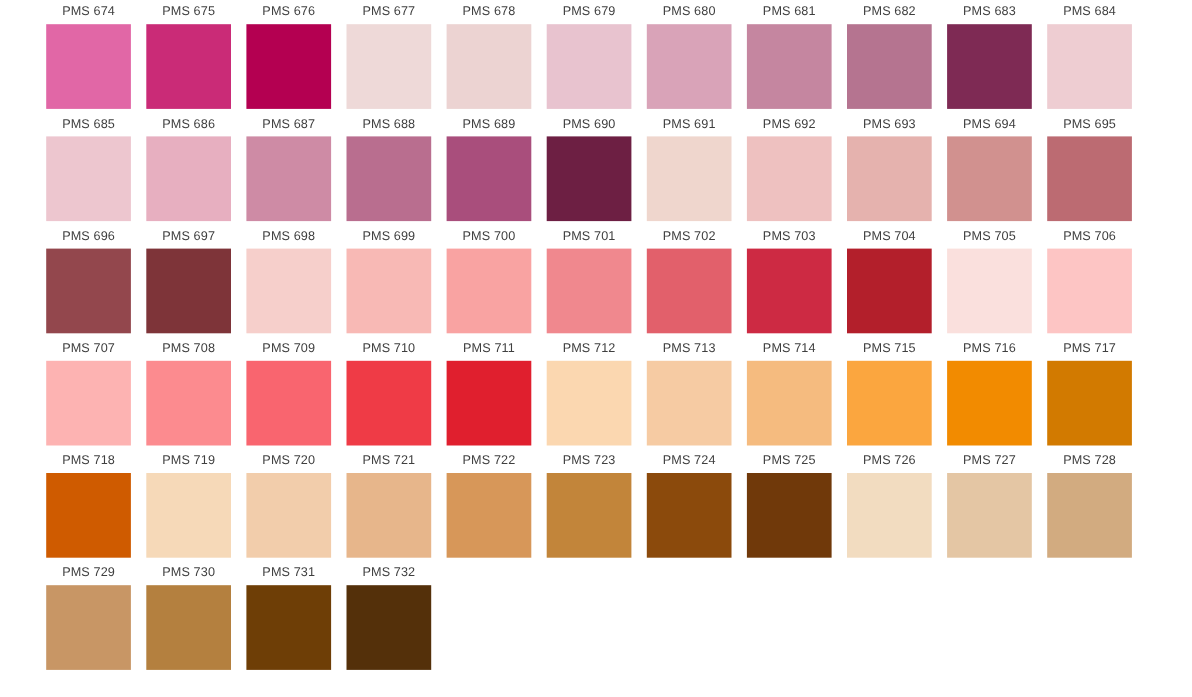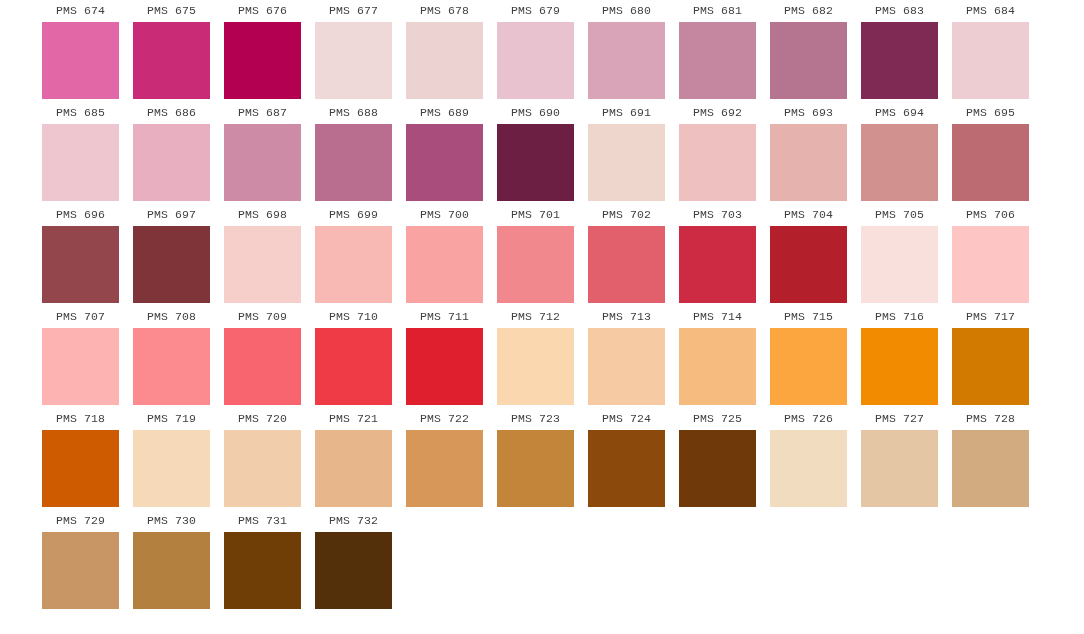--- a/index.html
+++ b/index.html
@@ -44,21 +44,21 @@
     font-size: 0;
   }
   .swatch-cell.first-col {
     margin-left: 42px;
   }
   .swatch-label {
     display: block;
     height: 22px;
     line-height: 22px;
     text-align: center;
-    font-family: Liberation Mono, monospace;
+    font-family: Liberation Sans, sans-serif;
     font-size: 11.5px;
     color: #3f3f3f;
     letter-spacing: 0.1px;
     white-space: nowrap;
   }
   .swatch-chip {
     display: block;
     width: 77px;
     height: 77px;
     line-height: 0;

